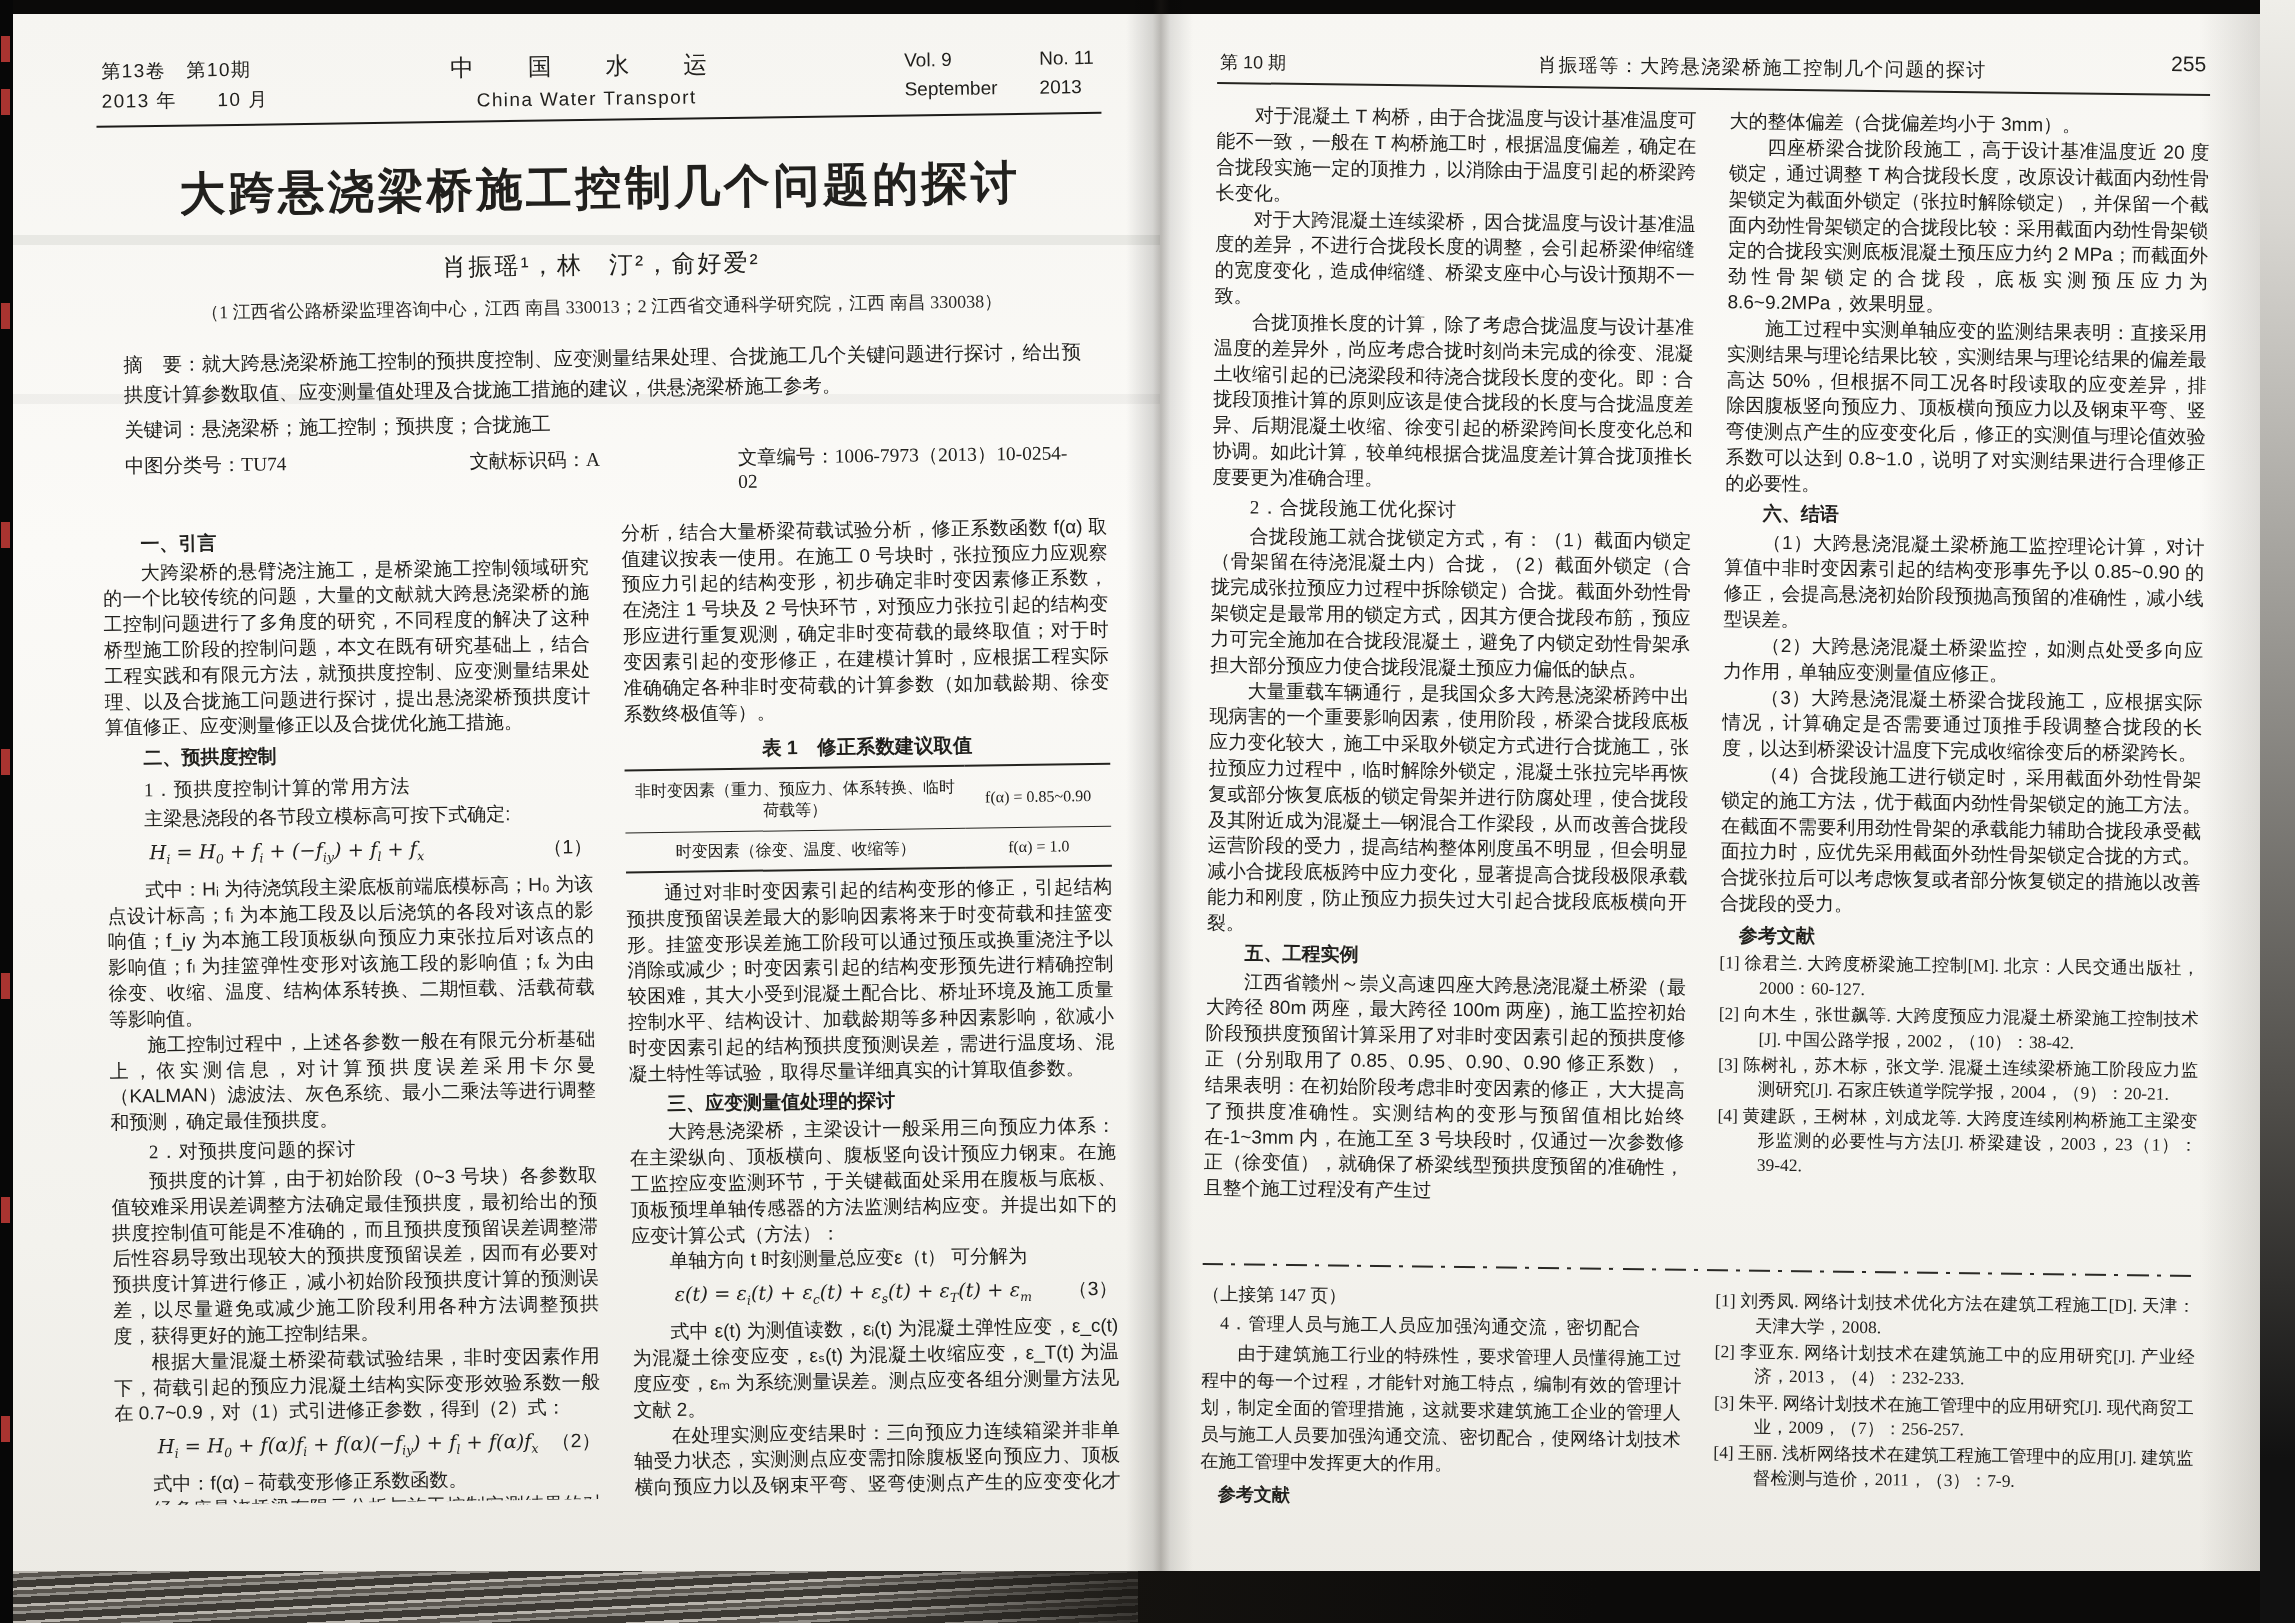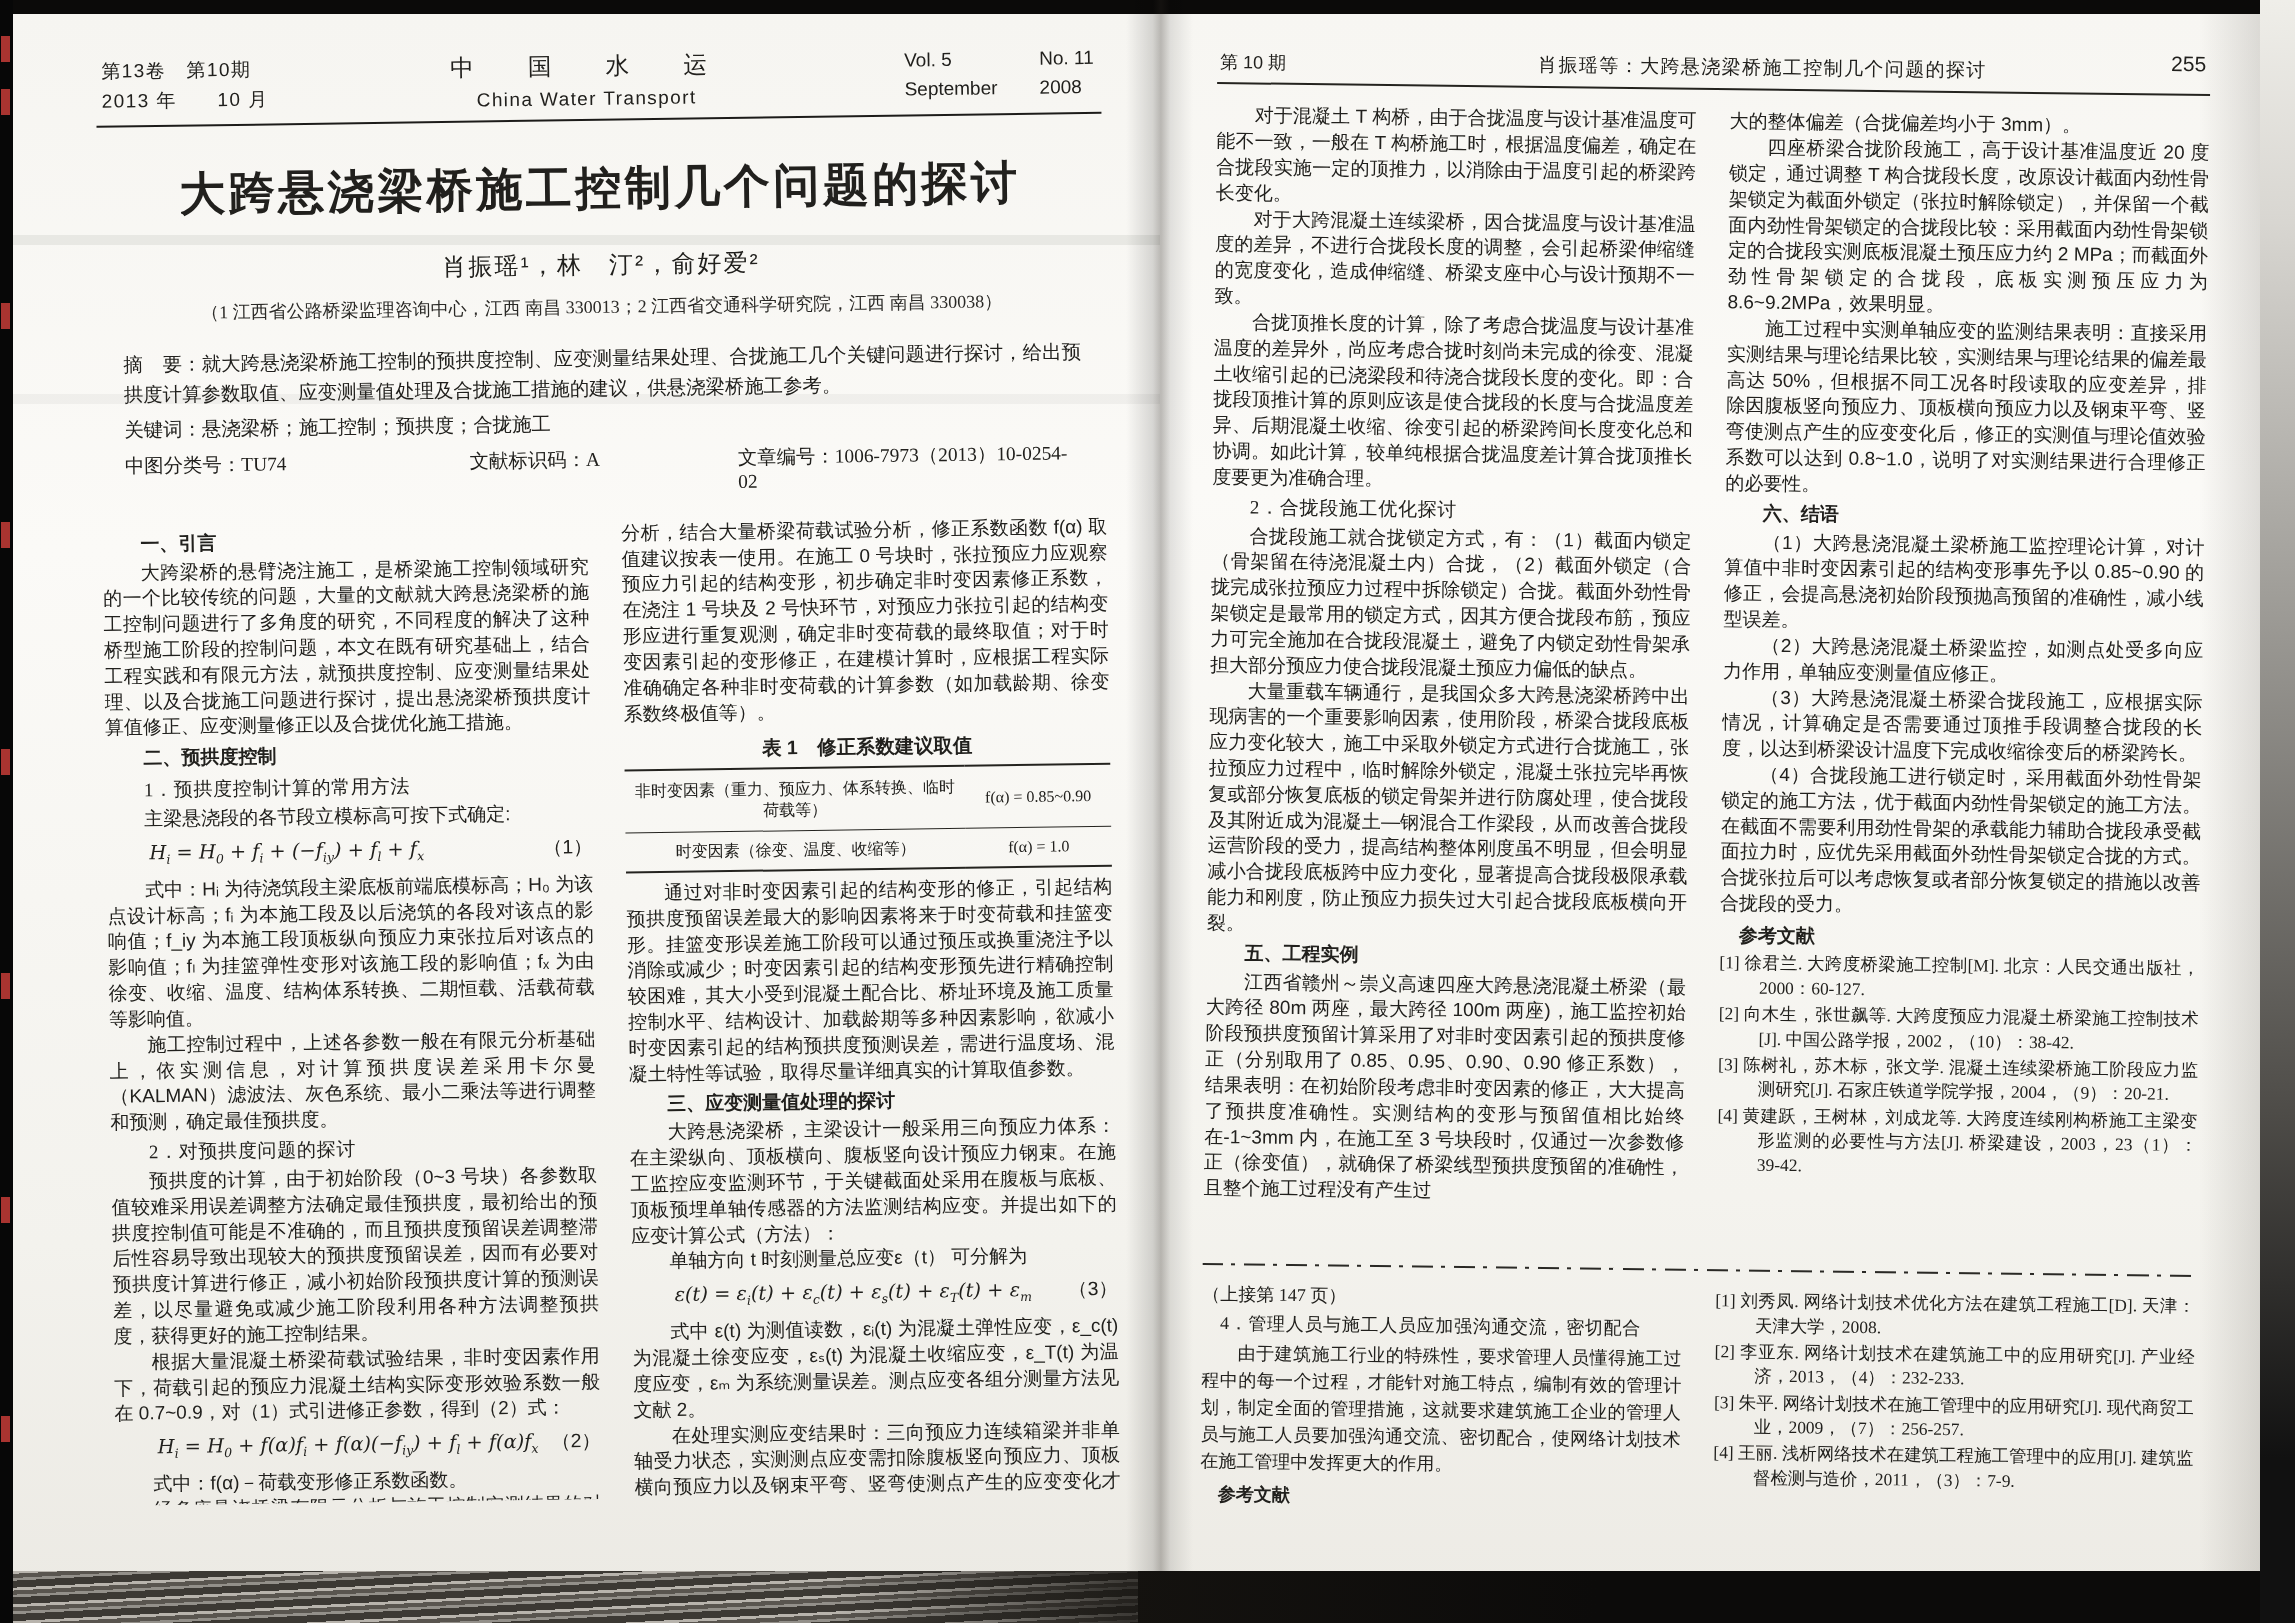--- a/index.html
+++ b/index.html
@@ -111,24 +111,24 @@
     <div class="jheader">
       <div class="jh-left">
         <div>第13卷　第10期</div>
         <div>2013 年　　10 月</div>
       </div>
       <div class="jh-center">
         <div class="jh-cn">中　国　水　运</div>
         <div class="jh-en">China Water Transport</div>
       </div>
       <div class="jh-right">
-        <span>Vol. 5</span>
+        <span>Vol. 9</span>
         <span>No. 11</span>
         <span>September</span>
-        <span>2008</span>
+        <span>2013</span>
       </div>
     </div>
 
     <h1 class="title">大跨悬浇梁桥施工控制几个问题的探讨</h1>
     <div class="authors">肖振瑶¹，林　汀²，俞好爱²</div>
     <div class="affil">（1 江西省公路桥梁监理咨询中心，江西 南昌 330013；2 江西省交通科学研究院，江西 南昌 330038）</div>
 
     <div class="absblock">
       <span>摘　要：</span><span>就大跨悬浇梁桥施工控制的预拱度控制、应变测量结果处理、合拢施工几个关键问题进行探讨，给出预拱度计算参数取值、应变测量值处理及合拢施工措施的建议，供悬浇梁桥施工参考。</span>
     </div>

